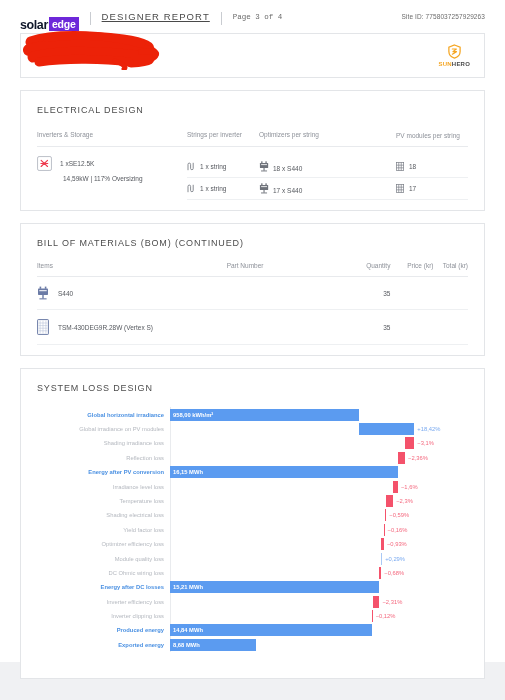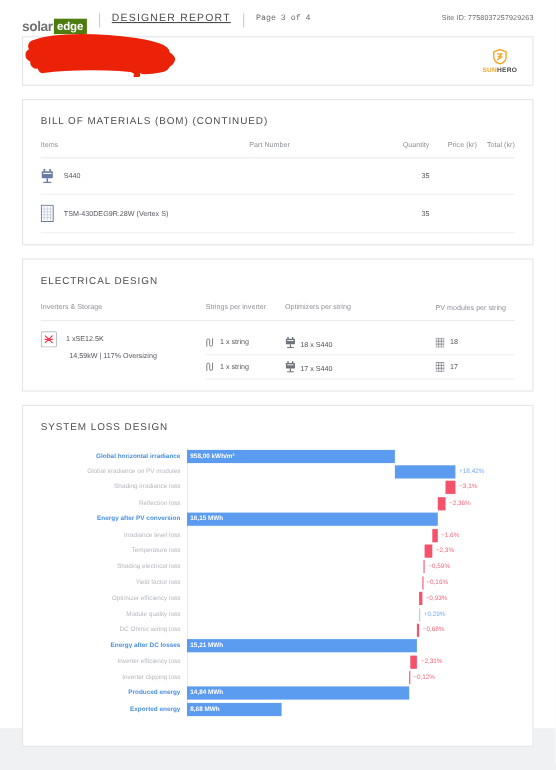--- a/index.html
+++ b/index.html
@@ -16,24 +16,24 @@
     background:#ffffff;
     box-sizing:border-box;
   }
   
   .topbar{
     height:33px;display:flex;align-items:center;
     padding:0 20px;box-sizing:border-box;
   }
   .logo{display:flex;align-items:baseline;}
   .logo .solar{
-    font-size:12.5px;font-weight:bold;color:#737373;letter-spacing:-0.4px;
+    font-size:12.5px;font-weight:bold;color:#0f172a;letter-spacing:-0.4px;
   }
   .logo .edge{
-    font-size:10.5px;font-weight:bold;color:#ffffff;background:#4d7c0f;
+    font-size:10.5px;font-weight:bold;color:#ffffff;background:#6d28d9;
     padding:1px 3px 1px 3px;margin-left:1px;letter-spacing:-0.2px;
     position:relative;top:-0.5px;margin-top:16px;
   }
   .vsep{
     display:inline-block;width:1px;height:13px;background:#c9ccd1;
     margin:0 11px;position:relative;top:2px;
   }
   .rep-title{font-size:9.5px;color:#4a4a4a;letter-spacing:1.1px;text-decoration:underline;}
   .page-no{font-size:7.5px;color:#6b6b6b;font-family:Liberation Mono, monospace;}
   .site-id{margin-left:auto;font-size:6.5px;color:#6b6b6b;letter-spacing:0.1px;}
@@ -178,20 +178,105 @@
           <path d="M92 33 C100 36, 104 39, 101 41" stroke-width="5"></path>
           <path d="M118 24 C128 23, 136 24, 132 27" stroke-width="6"></path>
         </g>
       </svg>
       <div class="brandlogo">
         <svg class="shield" width="15" height="15" viewBox="0 0 24 24">
           <path d="M12 1.6 L21 5.2 V12 C21 17.2 17 21 12 22.6 C7 21 3 17.2 3 12 V5.2 Z" fill="none" stroke="#f5a623" stroke-width="2"></path>
           <path d="M8.5 8 H15 L9.5 12.2 H15.2 L8.6 16.4" fill="none" stroke="#f5a623" stroke-width="1.9" stroke-linecap="round" stroke-linejoin="round"></path>
         </svg>
         <div class="txt"><span class="o">SUN</span><span class="d">HERO</span></div>
+      </div>
+    </div>
+  </div>
+
+  <div class="card">
+    <div class="sect-title">ELECTRICAL DESIGN</div>
+    <div class="ed">
+      <div class="ed-head">
+        <div class="c1">Inverters &amp; Storage</div>
+        <div class="c2">Strings per inverter</div>
+        <div class="c3">Optimizers per string</div>
+        <div class="c4" style="align-self:flex-start;line-height:1.45">PV modules per string</div>
+      </div>
+      <div class="ed-body">
+        <div class="inv-block">
+          <div class="inv-line1">
+            <svg width="15" height="15" viewBox="0 0 16 16">
+              <rect x="0.6" y="0.6" width="14.8" height="14.8" rx="1.6" fill="#fff" stroke="#b8bcc4" stroke-width="1"></rect>
+              <path d="M4.4 4.6 L11.2 11.2 M11.2 4.6 L4.4 11.2" stroke="#ee3b4e" stroke-width="1.2" stroke-linecap="round"></path>
+              <path d="M4.2 8 H11.4" stroke="#ee3b4e" stroke-width="1.2" stroke-linecap="round"></path>
+            </svg>
+            <span>1 xSE12.5K</span>
+          </div>
+          <div class="inv-line2">14,59kW | 117% Oversizing</div>
+        </div>
+        <div class="str-rows">
+          <div class="str-row">
+            <div class="sr-c2">
+              <svg width="8" height="9" viewBox="0 0 8 9">
+                <path d="M1 8.2 V2.4 a1.3 1.3 0 0 1 2.6 0 V6.4 a1.3 1.3 0 0 0 2.6 0 V0.8" fill="none" stroke="#7b7f87" stroke-width="0.9"></path>
+              </svg>
+              <span>1 x string</span>
+            </div>
+            <div class="sr-c3">
+              <svg width="11" height="12" viewBox="0 0 12 13">
+                <rect x="1" y="3.2" width="9" height="5.4" rx="0.6" fill="#6f737b"></rect>
+                <rect x="2.4" y="1.4" width="1.4" height="2" fill="#6f737b"></rect>
+                <rect x="7" y="1.4" width="1.4" height="2" fill="#6f737b"></rect>
+                <rect x="2.3" y="4.6" width="6.4" height="0.9" fill="#ffffff"></rect>
+                <rect x="4.9" y="8.6" width="1.2" height="3" fill="#6f737b"></rect>
+                <rect x="2.2" y="11.4" width="6.6" height="1" fill="#6f737b"></rect>
+              </svg>
+              <span>18 x S440</span>
+            </div>
+            <div class="sr-c4">
+              <svg width="8" height="9" viewBox="0 0 9 10">
+                <rect x="0.4" y="0.4" width="8.2" height="9.2" fill="none" stroke="#7b7f87" stroke-width="0.8"></rect>
+                <line x1="3.1" y1="0.4" x2="3.1" y2="9.6" stroke="#7b7f87" stroke-width="0.8"></line>
+                <line x1="5.9" y1="0.4" x2="5.9" y2="9.6" stroke="#7b7f87" stroke-width="0.8"></line>
+                <line x1="0.4" y1="3.5" x2="8.6" y2="3.5" stroke="#7b7f87" stroke-width="0.8"></line>
+                <line x1="0.4" y1="6.5" x2="8.6" y2="6.5" stroke="#7b7f87" stroke-width="0.8"></line>
+              </svg>
+              <span>18</span>
+            </div>
+          </div>
+          <div class="str-row">
+            <div class="sr-c2">
+              <svg width="8" height="9" viewBox="0 0 8 9">
+                <path d="M1 8.2 V2.4 a1.3 1.3 0 0 1 2.6 0 V6.4 a1.3 1.3 0 0 0 2.6 0 V0.8" fill="none" stroke="#7b7f87" stroke-width="0.9"></path>
+              </svg>
+              <span>1 x string</span>
+            </div>
+            <div class="sr-c3">
+              <svg width="11" height="12" viewBox="0 0 12 13">
+                <rect x="1" y="3.2" width="9" height="5.4" rx="0.6" fill="#6f737b"></rect>
+                <rect x="2.4" y="1.4" width="1.4" height="2" fill="#6f737b"></rect>
+                <rect x="7" y="1.4" width="1.4" height="2" fill="#6f737b"></rect>
+                <rect x="2.3" y="4.6" width="6.4" height="0.9" fill="#ffffff"></rect>
+                <rect x="4.9" y="8.6" width="1.2" height="3" fill="#6f737b"></rect>
+                <rect x="2.2" y="11.4" width="6.6" height="1" fill="#6f737b"></rect>
+              </svg>
+              <span>17 x S440</span>
+            </div>
+            <div class="sr-c4">
+              <svg width="8" height="9" viewBox="0 0 9 10">
+                <rect x="0.4" y="0.4" width="8.2" height="9.2" fill="none" stroke="#7b7f87" stroke-width="0.8"></rect>
+                <line x1="3.1" y1="0.4" x2="3.1" y2="9.6" stroke="#7b7f87" stroke-width="0.8"></line>
+                <line x1="5.9" y1="0.4" x2="5.9" y2="9.6" stroke="#7b7f87" stroke-width="0.8"></line>
+                <line x1="0.4" y1="3.5" x2="8.6" y2="3.5" stroke="#7b7f87" stroke-width="0.8"></line>
+                <line x1="0.4" y1="6.5" x2="8.6" y2="6.5" stroke="#7b7f87" stroke-width="0.8"></line>
+              </svg>
+              <span>17</span>
+            </div>
+          </div>
+        </div>
       </div>
     </div>
   </div>
 
   <div class="card">
     <div class="sect-title">BILL OF MATERIALS (BOM) (CONTINUED)</div>
     <div class="bom">
       <table>
         <thead>
           <tr>
@@ -244,105 +329,20 @@
             <td class="num">35</td>
             <td class="num"></td>
             <td class="num"></td>
           </tr>
         </tbody>
       </table>
     </div>
   </div>
 
   <div class="card">
-    <div class="sect-title">ELECTRICAL DESIGN</div>
-    <div class="ed">
-      <div class="ed-head">
-        <div class="c1">Inverters &amp; Storage</div>
-        <div class="c2">Strings per inverter</div>
-        <div class="c3">Optimizers per string</div>
-        <div class="c4" style="align-self:flex-start;line-height:1.45">PV modules per string</div>
-      </div>
-      <div class="ed-body">
-        <div class="inv-block">
-          <div class="inv-line1">
-            <svg width="15" height="15" viewBox="0 0 16 16">
-              <rect x="0.6" y="0.6" width="14.8" height="14.8" rx="1.6" fill="#fff" stroke="#b8bcc4" stroke-width="1"></rect>
-              <path d="M4.4 4.6 L11.2 11.2 M11.2 4.6 L4.4 11.2" stroke="#ee3b4e" stroke-width="1.2" stroke-linecap="round"></path>
-              <path d="M4.2 8 H11.4" stroke="#ee3b4e" stroke-width="1.2" stroke-linecap="round"></path>
-            </svg>
-            <span>1 xSE12.5K</span>
-          </div>
-          <div class="inv-line2">14,59kW | 117% Oversizing</div>
-        </div>
-        <div class="str-rows">
-          <div class="str-row">
-            <div class="sr-c2">
-              <svg width="8" height="9" viewBox="0 0 8 9">
-                <path d="M1 8.2 V2.4 a1.3 1.3 0 0 1 2.6 0 V6.4 a1.3 1.3 0 0 0 2.6 0 V0.8" fill="none" stroke="#7b7f87" stroke-width="0.9"></path>
-              </svg>
-              <span>1 x string</span>
-            </div>
-            <div class="sr-c3">
-              <svg width="11" height="12" viewBox="0 0 12 13">
-                <rect x="1" y="3.2" width="9" height="5.4" rx="0.6" fill="#6f737b"></rect>
-                <rect x="2.4" y="1.4" width="1.4" height="2" fill="#6f737b"></rect>
-                <rect x="7" y="1.4" width="1.4" height="2" fill="#6f737b"></rect>
-                <rect x="2.3" y="4.6" width="6.4" height="0.9" fill="#ffffff"></rect>
-                <rect x="4.9" y="8.6" width="1.2" height="3" fill="#6f737b"></rect>
-                <rect x="2.2" y="11.4" width="6.6" height="1" fill="#6f737b"></rect>
-              </svg>
-              <span>18 x S440</span>
-            </div>
-            <div class="sr-c4">
-              <svg width="8" height="9" viewBox="0 0 9 10">
-                <rect x="0.4" y="0.4" width="8.2" height="9.2" fill="none" stroke="#7b7f87" stroke-width="0.8"></rect>
-                <line x1="3.1" y1="0.4" x2="3.1" y2="9.6" stroke="#7b7f87" stroke-width="0.8"></line>
-                <line x1="5.9" y1="0.4" x2="5.9" y2="9.6" stroke="#7b7f87" stroke-width="0.8"></line>
-                <line x1="0.4" y1="3.5" x2="8.6" y2="3.5" stroke="#7b7f87" stroke-width="0.8"></line>
-                <line x1="0.4" y1="6.5" x2="8.6" y2="6.5" stroke="#7b7f87" stroke-width="0.8"></line>
-              </svg>
-              <span>18</span>
-            </div>
-          </div>
-          <div class="str-row">
-            <div class="sr-c2">
-              <svg width="8" height="9" viewBox="0 0 8 9">
-                <path d="M1 8.2 V2.4 a1.3 1.3 0 0 1 2.6 0 V6.4 a1.3 1.3 0 0 0 2.6 0 V0.8" fill="none" stroke="#7b7f87" stroke-width="0.9"></path>
-              </svg>
-              <span>1 x string</span>
-            </div>
-            <div class="sr-c3">
-              <svg width="11" height="12" viewBox="0 0 12 13">
-                <rect x="1" y="3.2" width="9" height="5.4" rx="0.6" fill="#6f737b"></rect>
-                <rect x="2.4" y="1.4" width="1.4" height="2" fill="#6f737b"></rect>
-                <rect x="7" y="1.4" width="1.4" height="2" fill="#6f737b"></rect>
-                <rect x="2.3" y="4.6" width="6.4" height="0.9" fill="#ffffff"></rect>
-                <rect x="4.9" y="8.6" width="1.2" height="3" fill="#6f737b"></rect>
-                <rect x="2.2" y="11.4" width="6.6" height="1" fill="#6f737b"></rect>
-              </svg>
-              <span>17 x S440</span>
-            </div>
-            <div class="sr-c4">
-              <svg width="8" height="9" viewBox="0 0 9 10">
-                <rect x="0.4" y="0.4" width="8.2" height="9.2" fill="none" stroke="#7b7f87" stroke-width="0.8"></rect>
-                <line x1="3.1" y1="0.4" x2="3.1" y2="9.6" stroke="#7b7f87" stroke-width="0.8"></line>
-                <line x1="5.9" y1="0.4" x2="5.9" y2="9.6" stroke="#7b7f87" stroke-width="0.8"></line>
-                <line x1="0.4" y1="3.5" x2="8.6" y2="3.5" stroke="#7b7f87" stroke-width="0.8"></line>
-                <line x1="0.4" y1="6.5" x2="8.6" y2="6.5" stroke="#7b7f87" stroke-width="0.8"></line>
-              </svg>
-              <span>17</span>
-            </div>
-          </div>
-        </div>
-      </div>
-    </div>
-  </div>
-
-  <div class="card">
     <div class="sect-title">SYSTEM LOSS DESIGN</div>
     <div class="loss">
       <div class="loss-rows" id="loss-rows">
           <div class="lrow">
             <div class="llabel major">Global horizontal irradiance</div>
             <div class="ltrack">
               <div class="gridbox" style="height: 244.8px;"></div>
               <div class="bar blue" style="left: 0%; width: 63.5%;"></div>
               <div class="barlabel inside" style="left: calc(0% + 3px);">958,00 kWh/m²</div>
             </div>

